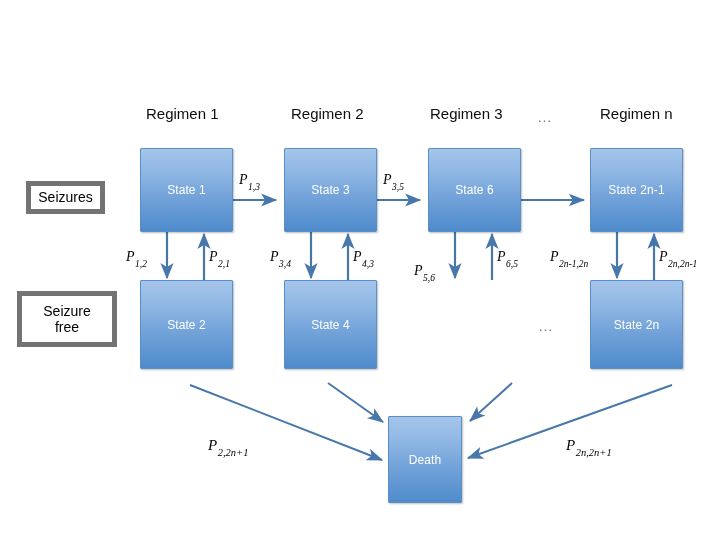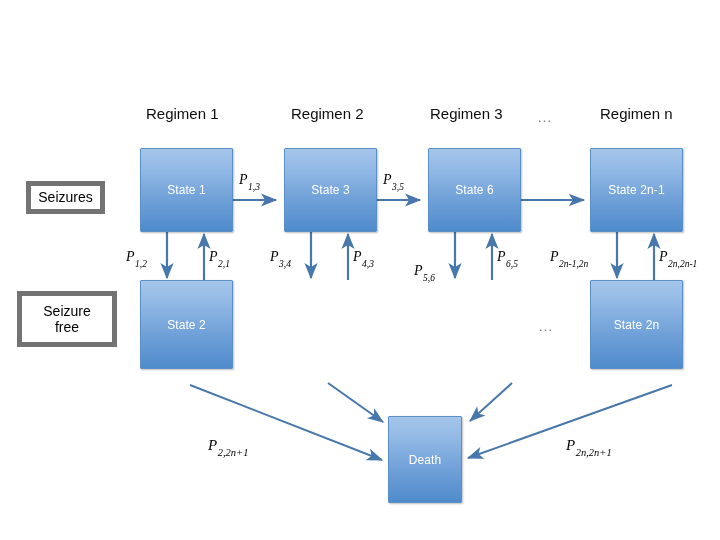--- a/index.html
+++ b/index.html
@@ -159,20 +159,21 @@
     <span>Seizure</span>
     <span>free</span>
   </div>
 
   <div class="state-box" style="left:140px; top:148px; width:93px; height:84px;">State 1</div>
   <div class="state-box" style="left:284px; top:148px; width:93px; height:84px;">State 3</div>
   <div class="state-box" style="left:428px; top:148px; width:93px; height:84px;">State 6</div>
   <div class="state-box" style="left:590px; top:148px; width:93px; height:84px;">State 2n-1</div>
 
   <div class="state-box" style="left:140px; top:280px; width:93px; height:89px;">State 2</div>
+  <div class="state-box" style="left:284px; top:280px; width:93px; height:89px;">State 4</div>
   <div class="ellipsis" style="left:538px; top:317px;">…</div>
   <div class="state-box" style="left:590px; top:280px; width:93px; height:89px;">State 2n</div>
 
   <div class="state-box" style="left:388px; top:416px; width:74px; height:87px;">Death</div>
 
   <div class="plabel" style="left:239px; top:173px;">
     <span>P</span><span class="sub">1,3</span>
   </div>
   <div class="plabel" style="left:383px; top:173px;">
     <span>P</span><span class="sub">3,5</span>

